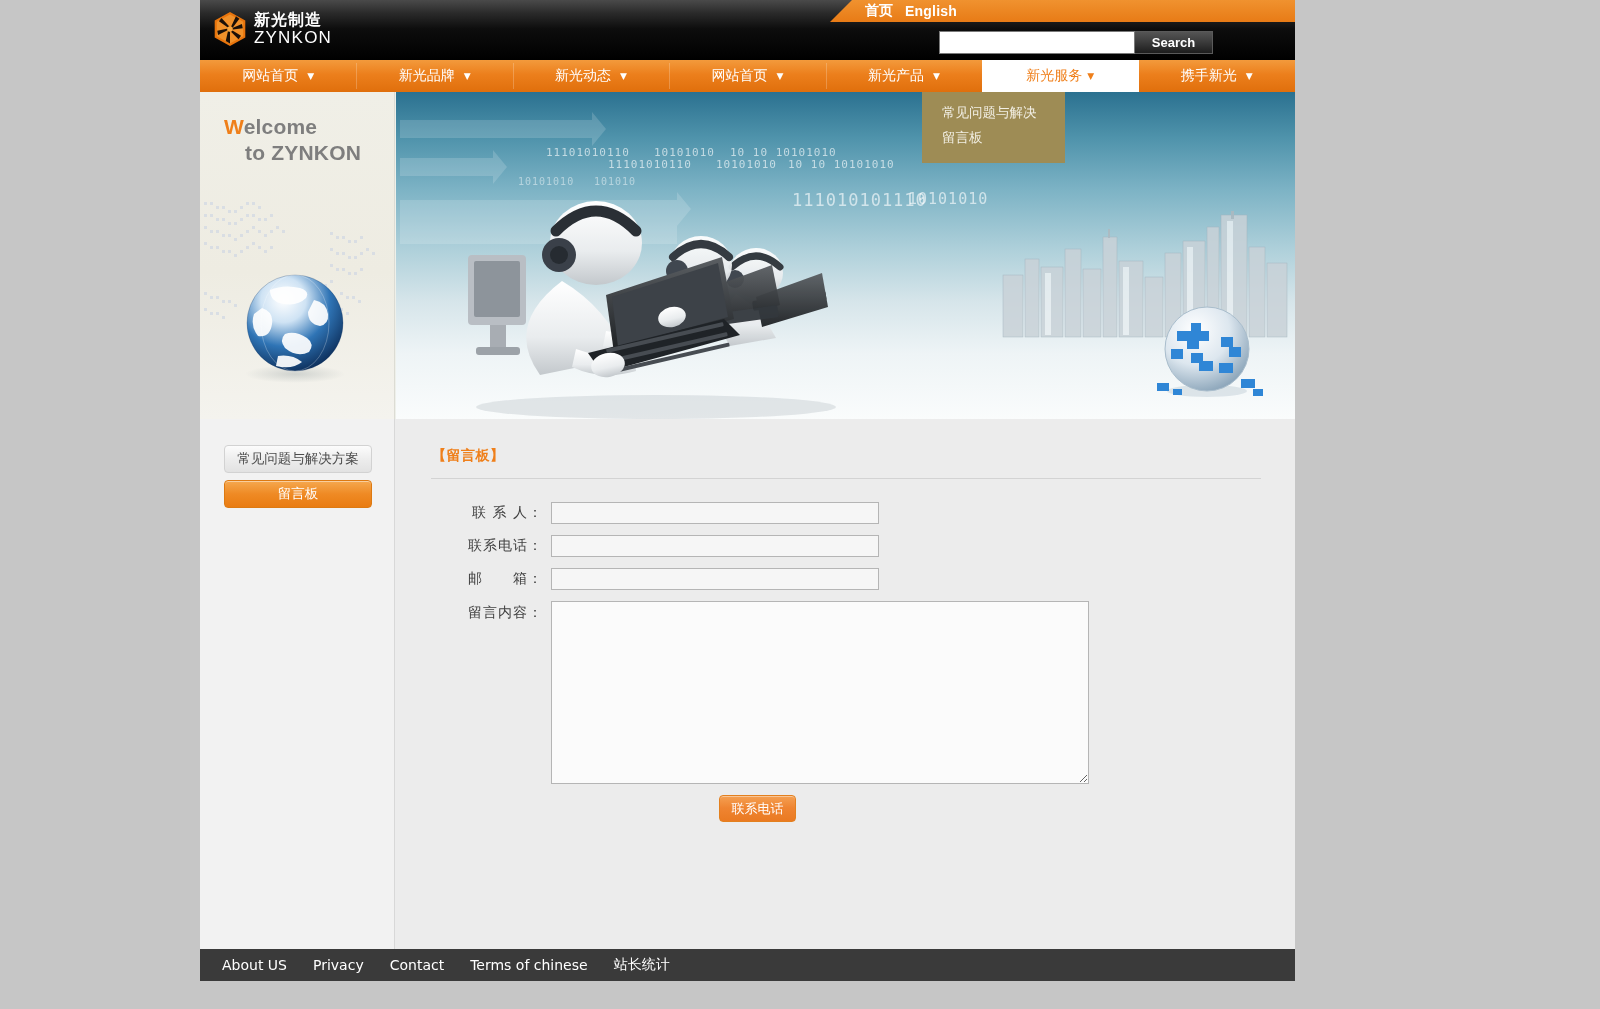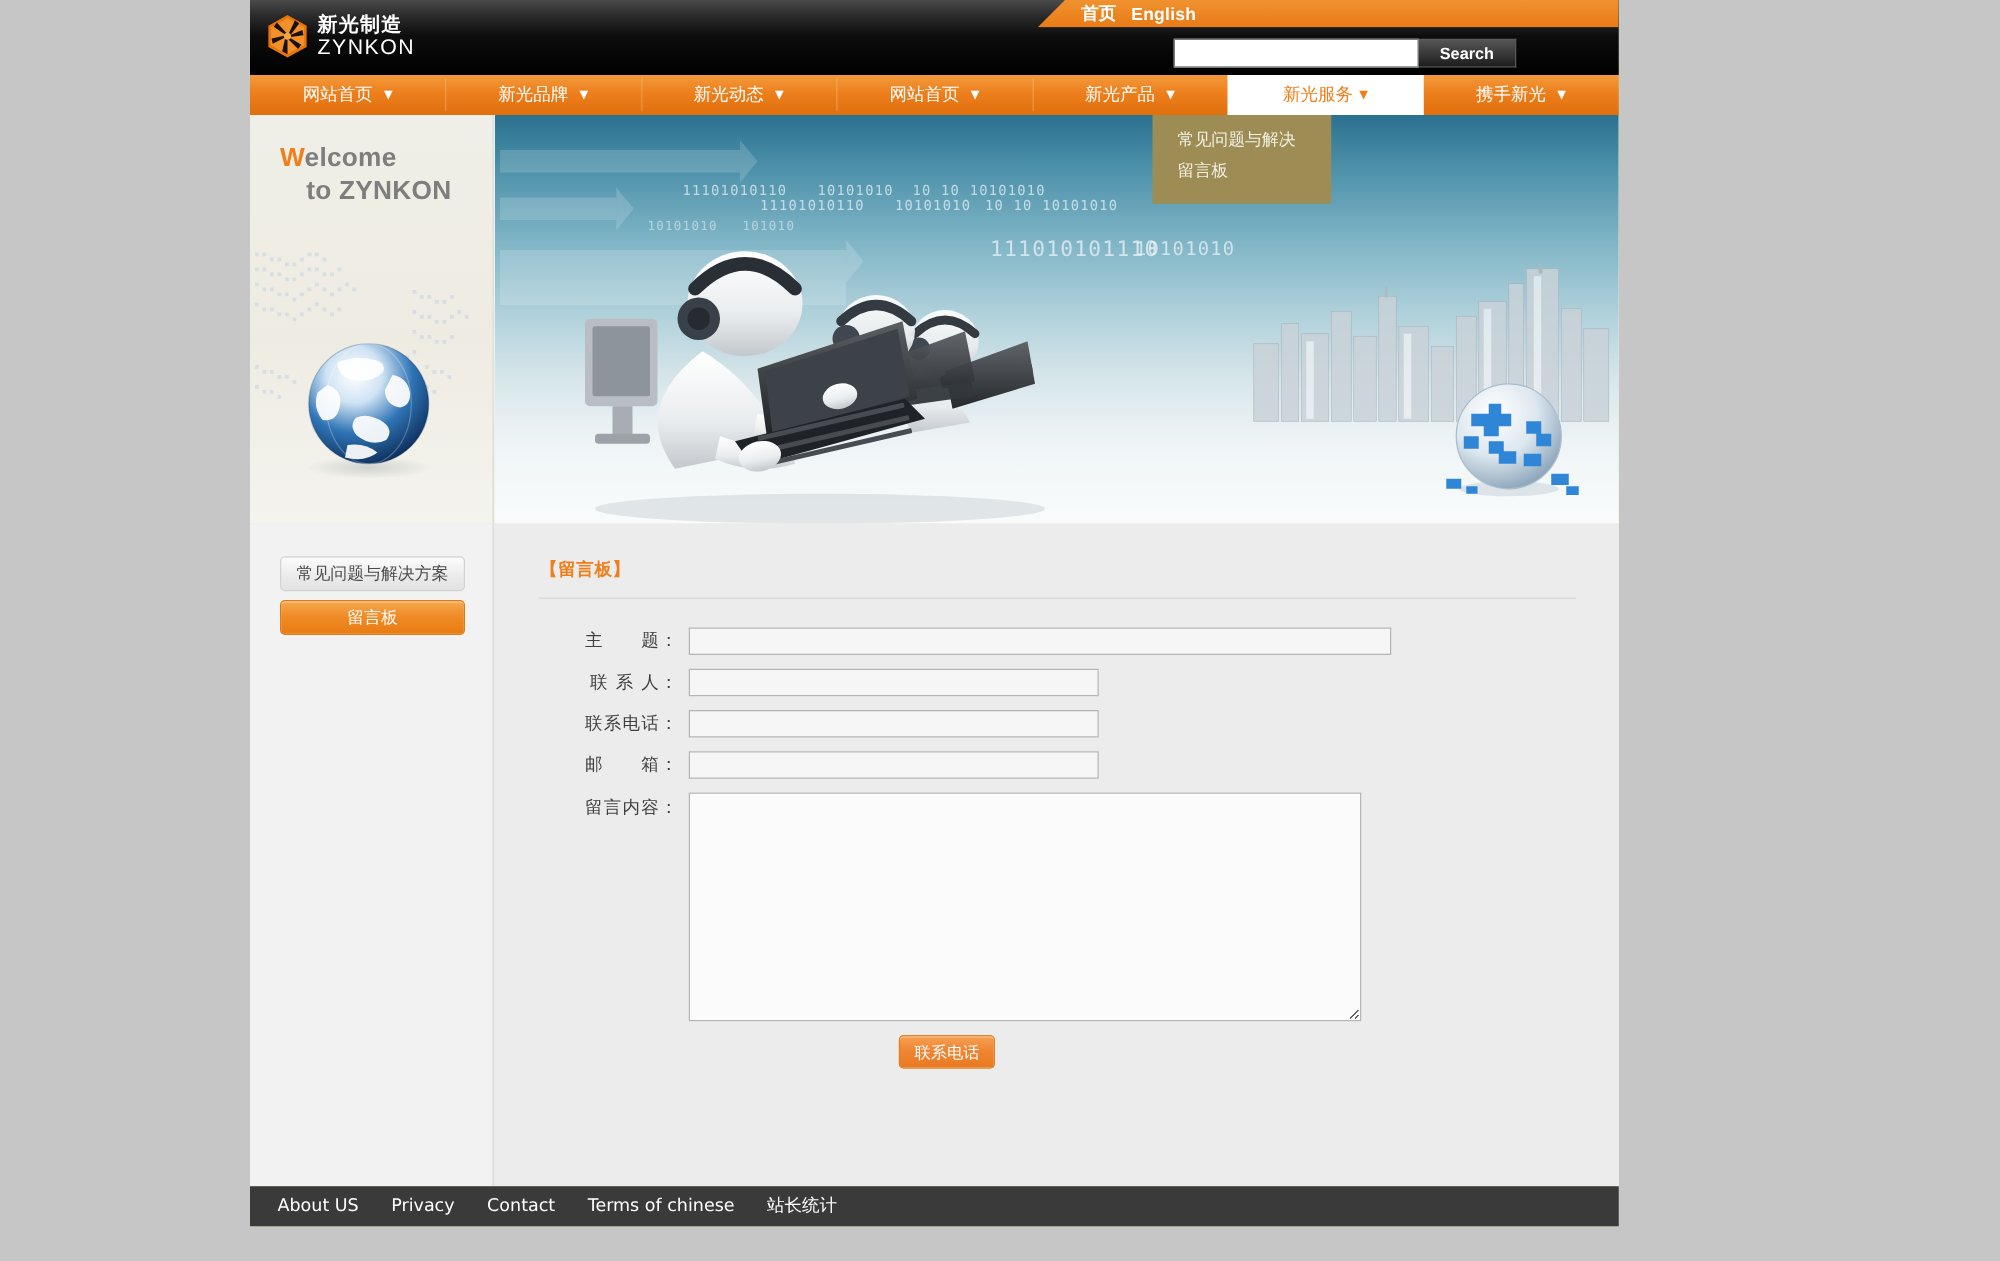--- a/index.html
+++ b/index.html
@@ -626,24 +626,20 @@
         <span>留言板</span>
       </div>
     </div>
 
     <div class="main">
       <div class="sec-title">【留言板】</div>
       <div class="hr"></div>
 
       <div class="form">
 
-        <div class="row">
-          <div class="lbl">主　　题：</div>
-          <input class="fld wide" type="text" value="" style="">
-        </div>
 
         <div class="row">
           <div class="lbl">联 系 人：</div>
           <input class="fld narrow" type="text" value="" style="">
         </div>
 
         <div class="row">
           <div class="lbl">联系电话：</div>
           <input class="fld narrow" type="text" value="" style="">
         </div>

